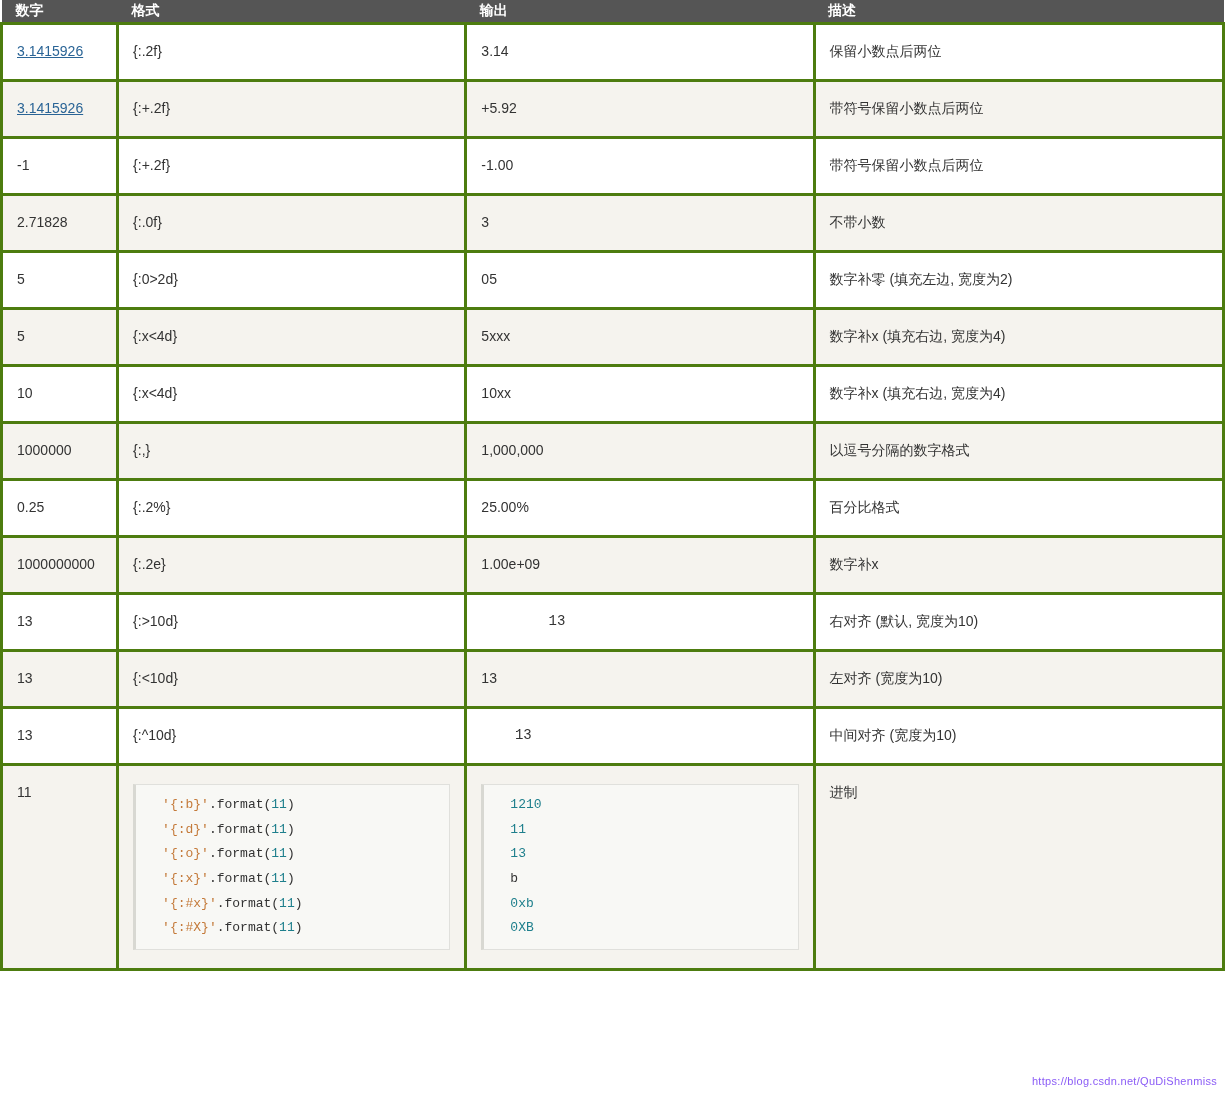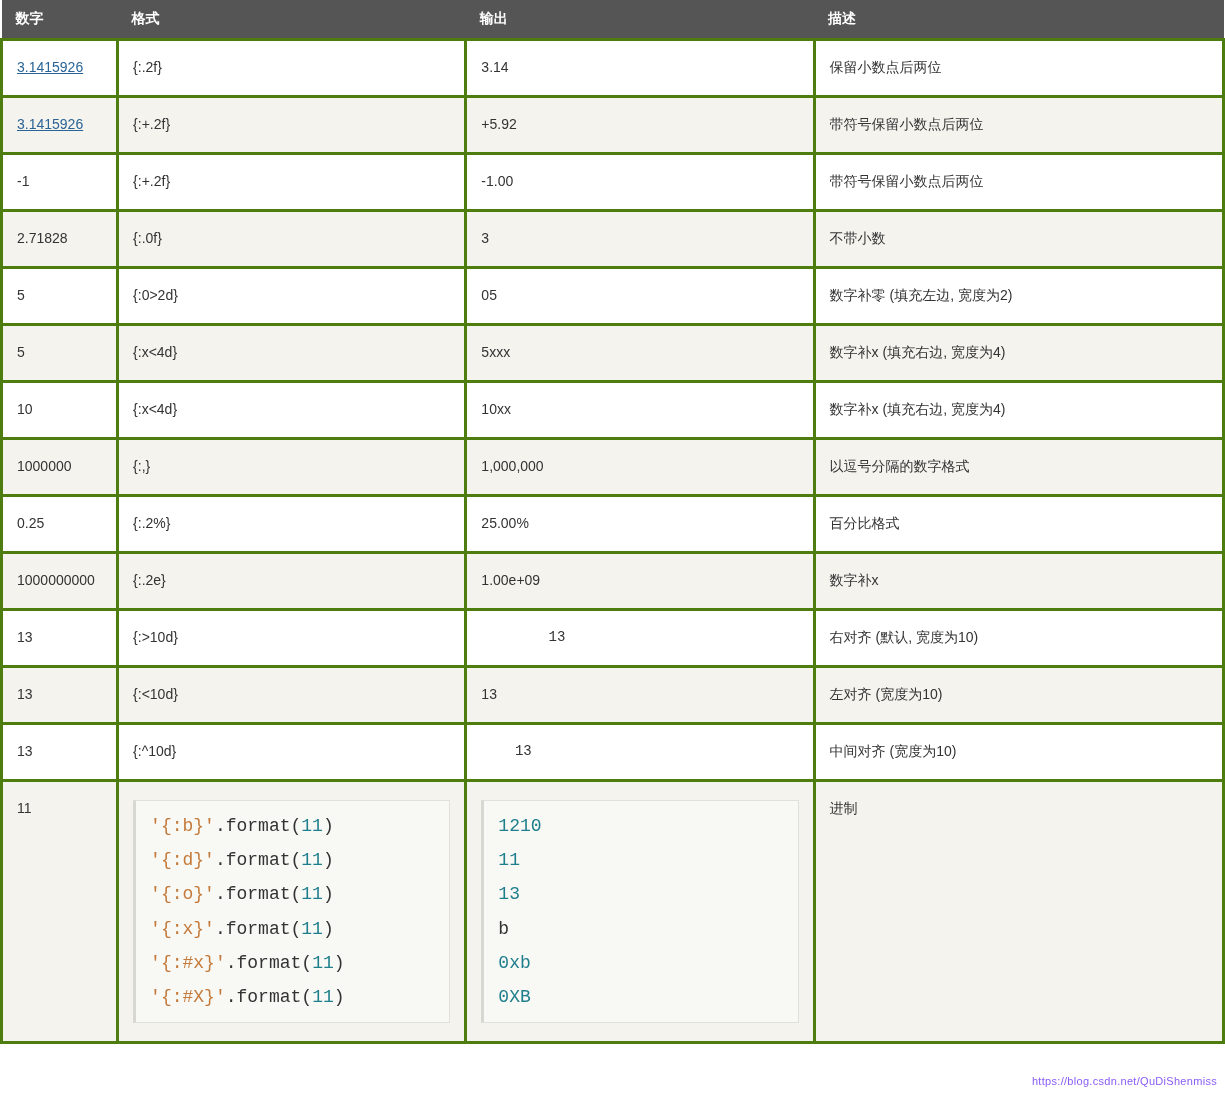--- a/index.html
+++ b/index.html
@@ -12,21 +12,21 @@
     padding: 0;
   }
   table {
     border-collapse: collapse;
     width: 100%;
   }
   thead th {
     background: #555;
     color: #fff;
     text-align: left;
-    padding: 10px 14px;
+    padding: 2px 14px;
     font-weight: bold;
     font-size: 14px;
   }
   tbody td {
     padding: 18px 14px;
     border: 3px solid #4d7c0f;
     vertical-align: top;
     color: #333;
   }
   tbody tr:nth-child(odd) td {
@@ -39,24 +39,24 @@
     background: #f5f3ee;
   }
   a.number-link {
     color: #2a6496;
     text-decoration: underline;
   }
   .codebox {
     background: #f8f8f5;
     border: 1px solid #e0e0dc;
     border-left: 3px solid #d8d8d2;
-    padding: 8px 14px;
+    padding: 8px 26px;
     margin: 0;
     font-family: Consolas, "Courier New", monospace;
-    font-size: 18px;
+    font-size: 13px;
     line-height: 1.9;
     color: #333;
     white-space: pre;
   }
   .tok-str { color: #c47a3a; }
   .tok-func { color: #333; }
   .tok-num { color: #1e7f8c; }
   .tok-out { color: #1e7f8c; }
   .watermark {
     position: fixed;

